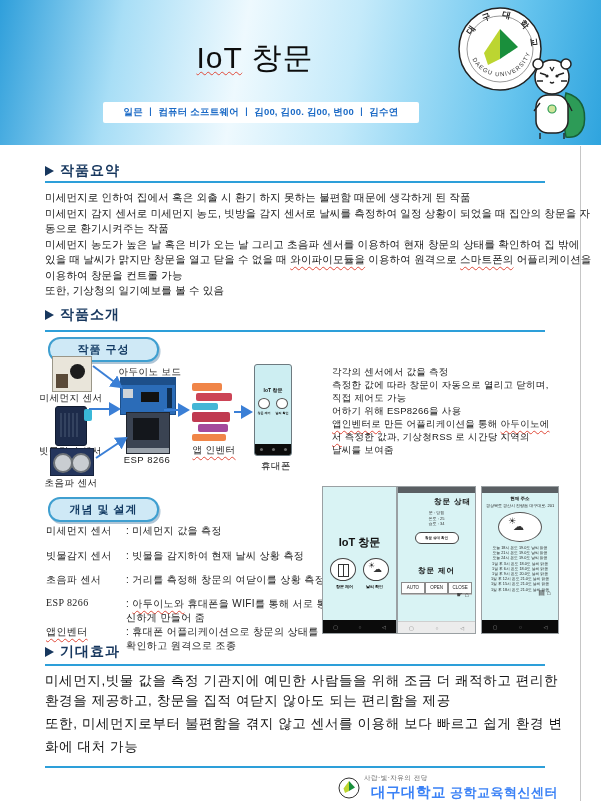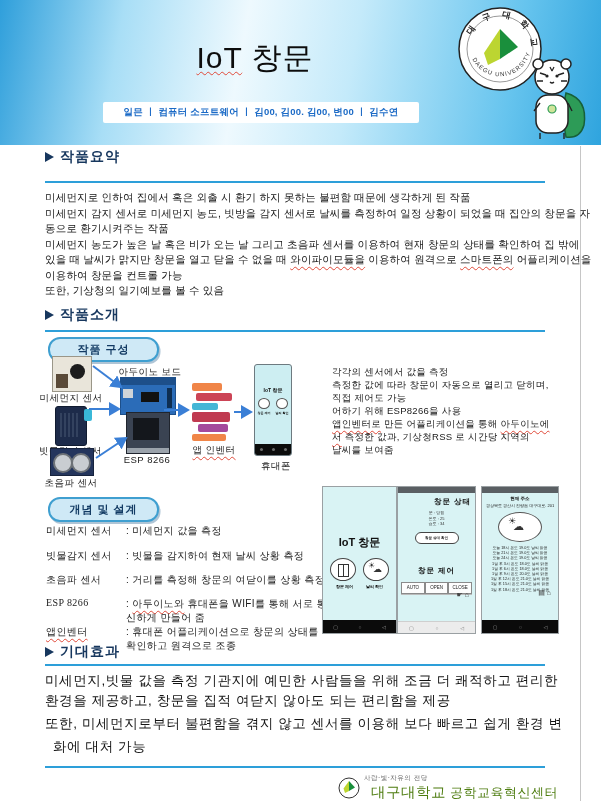--- a/index.html
+++ b/index.html
@@ -98,21 +98,21 @@
   .p3-rows{margin-top:4px;padding:0 5px;font-size:3.8px;line-height:5.2px;color:#222;text-align:center;white-space:nowrap;}
   .p3-icons{position:absolute;right:5px;top:102px;font-size:7px;color:#444;letter-spacing:2px;}
 
   
   .expect-p{position:absolute;left:45px;width:525px;font-size:13.5px;line-height:20px;color:#141414;letter-spacing:.6px;}
 
   
   .footer{position:absolute;left:338px;top:774px;display:flex;align-items:center;}
   .f-texts{margin-left:4px;}
   .f-slogan{font-size:6.5px;color:#666;letter-spacing:.5px;}
-  .f-org{font-size:13px;font-weight:normal;color:#4d7c0f;letter-spacing:.5px;padding-left:7px;}
+  .f-org{font-size:13px;font-weight:bold;color:#3b82f6;letter-spacing:.5px;padding-left:7px;}
   .v-edge{position:absolute;left:580px;top:146px;width:1px;height:655px;background:#c6c6c6;}
 </style>
 </head>
 <body>
 
 <div class="page">
 
   <div class="header">
     <div class="title"><span class="wavy">IoT</span><span> 창문</span></div>
 
@@ -147,21 +147,21 @@
       <path d="M40 29 q2 2 4 0" stroke="#222" stroke-width="1.2" fill="none"></path>
       <path d="M42 18 l-2 -4 M42 18 l2 -4" stroke="#222" stroke-width="1.2"></path>
       <circle cx="42" cy="56" r="4" fill="#cfe49a" stroke="#2d9b57" stroke-width="1.2"></circle>
       <path d="M30 50 l-6 8 M58 50 l4 8" stroke="#222" stroke-width="1.4" fill="none"></path>
       <path d="M30 80 l0 6 M54 80 l0 6" stroke="#222" stroke-width="1.4"></path>
     </svg>
   </div>
 
   <div class="v-edge"></div>
 
-  <div class="sec-head" style="left:45px;top:148px;">
+  <div class="sec-head" style="left:45px;top:162px;">
     <span class="tri"></span>
     <span>작품요약</span>
   </div>
   <div class="rule" style="left:45px;top:181px;width:500px;"></div>
 
   <div class="body-text" style="position:absolute;left:45px;top:190px;width:515px;">
     <div class="line">미세먼지로 인하여 집에서 혹은 외출 시 환기 하지 못하는 불편함 때문에 생각하게 된 작품</div>
     <div class="line">미세먼지 감지 센서로 미세먼지 농도, 빗방을 감지 센서로 날씨를 측정하여 일정 상황이 되었을 때 집안의 창문을 자</div>
     <div class="line">동으로 환기시켜주는 작품</div>
     <div class="line">미세먼지 농도가 높은 날 혹은 비가 오는 날 그리고 초음파 센서를 이용하여 현재 창문의 상태를 확인하여 집 밖에</div>
@@ -363,21 +363,21 @@
     <span>기대효과</span>
   </div>
   <div class="rule" style="left:45px;top:664px;width:500px;"></div>
 
   <div class="expect-p" style="top:671px;">
     <div class="line">미세먼지,빗물 값을 측정 기관지에 예민한 사람들을 위해 조금 더 쾌적하고 편리한</div>
     <div class="line">환경을 제공하고, 창문을 집적 여닫지 않아도 되는 편리함을 제공</div>
   </div>
   <div class="expect-p" style="top:714px;">
     <div class="line">또한, 미세먼지로부터 불편함을 겪지 않고 센서를 이용해 보다 빠르고 쉽게 환경 변</div>
-    <div class="line" style="margin-top:3px;margin-left:8px;">화에 대처 가능</div>
+    <div class="line" style="margin-top:3px;">화에 대처 가능</div>
   </div>
 
   <div class="rule" style="left:45px;top:766px;width:500px;"></div>
 
   <div class="footer">
     <svg width="22" height="22" viewBox="0 0 22 22">
       <circle cx="11" cy="11" r="10" fill="#fff" stroke="#333" stroke-width="1"></circle>
       <path d="M11 4 L17 10.5 L11 14 Z" fill="#1a8f3c"></path>
       <path d="M5.5 11.5 L11 4 L11 14 L7 16 Z" fill="#bcd531"></path>
     </svg>

